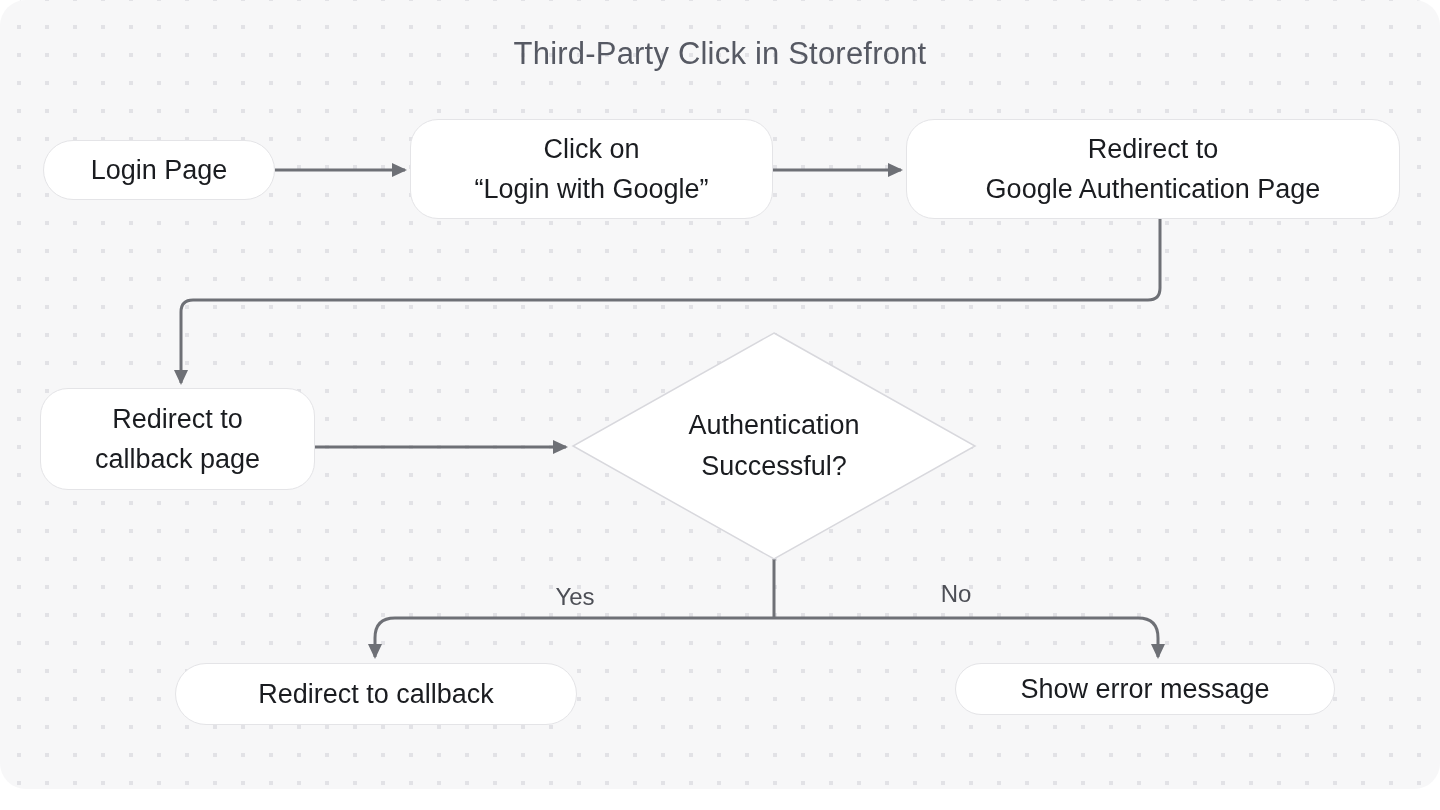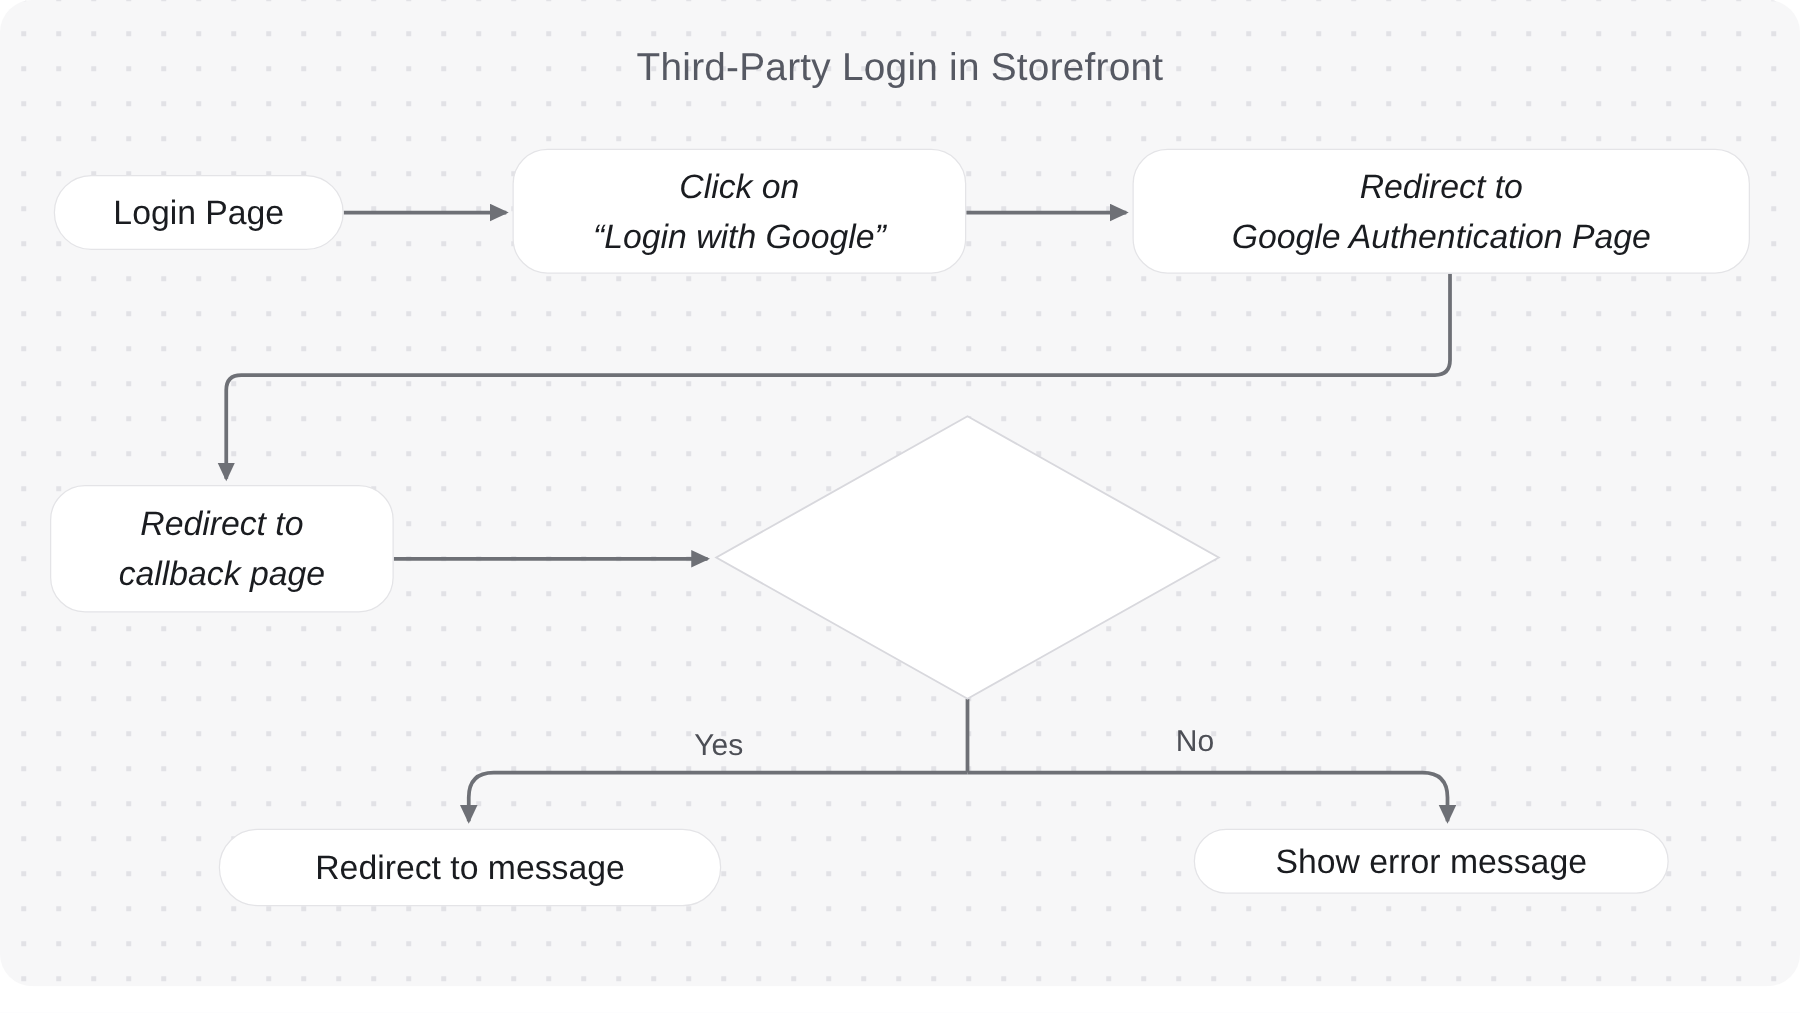--- a/index.html
+++ b/index.html
@@ -53,21 +53,21 @@
     display: flex;
     align-items: center;
     justify-content: center;
     text-align: center;
     font-size: 27px;
     line-height: 40px;
     color: #1a1c20;
     white-space: pre-line;
   }
   .pill   { border-radius: 999px; text-align: center; }
-  .rect   { border-radius: 28px; font-style: italic; }
+  .rect   { border-radius: 28px; }
   .n-login      { left: 43px;  top: 140px; width: 232px; height: 60px;  }
   .n-click      { left: 410px; top: 119px; width: 363px; height: 100px; }
   .n-redirauth  { left: 906px; top: 119px; width: 494px; height: 100px; }
   .n-callback   { left: 40px;  top: 388px; width: 275px; height: 102px; }
   .n-homepage   { left: 175px; top: 663px; width: 402px; height: 62px;  }
   .n-error      { left: 955px; top: 663px; width: 380px; height: 52px;  }
   .diamond-label {
     position: absolute;
     left: 574px;
     top: 404px;
@@ -91,21 +91,21 @@
   }
   .lbl-yes { left: 535px; top: 583px; }
   .lbl-no  { left: 916px; top: 580px; }
 </style>
 </head>
 <body>
 
 <div class="page">
   <div class="canvas">
 
-    <div class="title">Third-Party Login in Storefront</div>
+    <div class="title">Third-Party Click in Storefront</div>
 
     <svg class="edges" viewBox="0 0 1440 810">
       <defs>
         <marker id="arrow" markerUnits="userSpaceOnUse" markerWidth="18" markerHeight="16" refX="13" refY="7" orient="auto">
           <path d="M0,0 L15,7 L0,14 Z" fill="#6e7076"></path>
         </marker>
       </defs>
 
       <path d="M275,170 L405,170" fill="none" stroke="#6e7076" stroke-width="3" marker-end="url(#arrow)"></path>
       <path d="M773,170 L901,170" fill="none" stroke="#6e7076" stroke-width="3" marker-end="url(#arrow)"></path>
@@ -122,23 +122,25 @@
 
     <div class="node rect n-click">Click on
 “Login with Google”</div>
 
     <div class="node rect n-redirauth">Redirect to
 Google Authentication Page</div>
 
     <div class="node rect n-callback">Redirect to
 callback page</div>
 
+    <div class="diamond-label">Authentication
+Successful?</div>
 
     <div class="edge-label lbl-yes">Yes</div>
 
     <div class="edge-label lbl-no">No</div>
 
-    <div class="node pill n-homepage">Redirect to message</div>
+    <div class="node pill n-homepage">Redirect to callback</div>
 
     <div class="node pill n-error">Show error message</div>
 
   </div>
 </div>
 
 </body></html>

